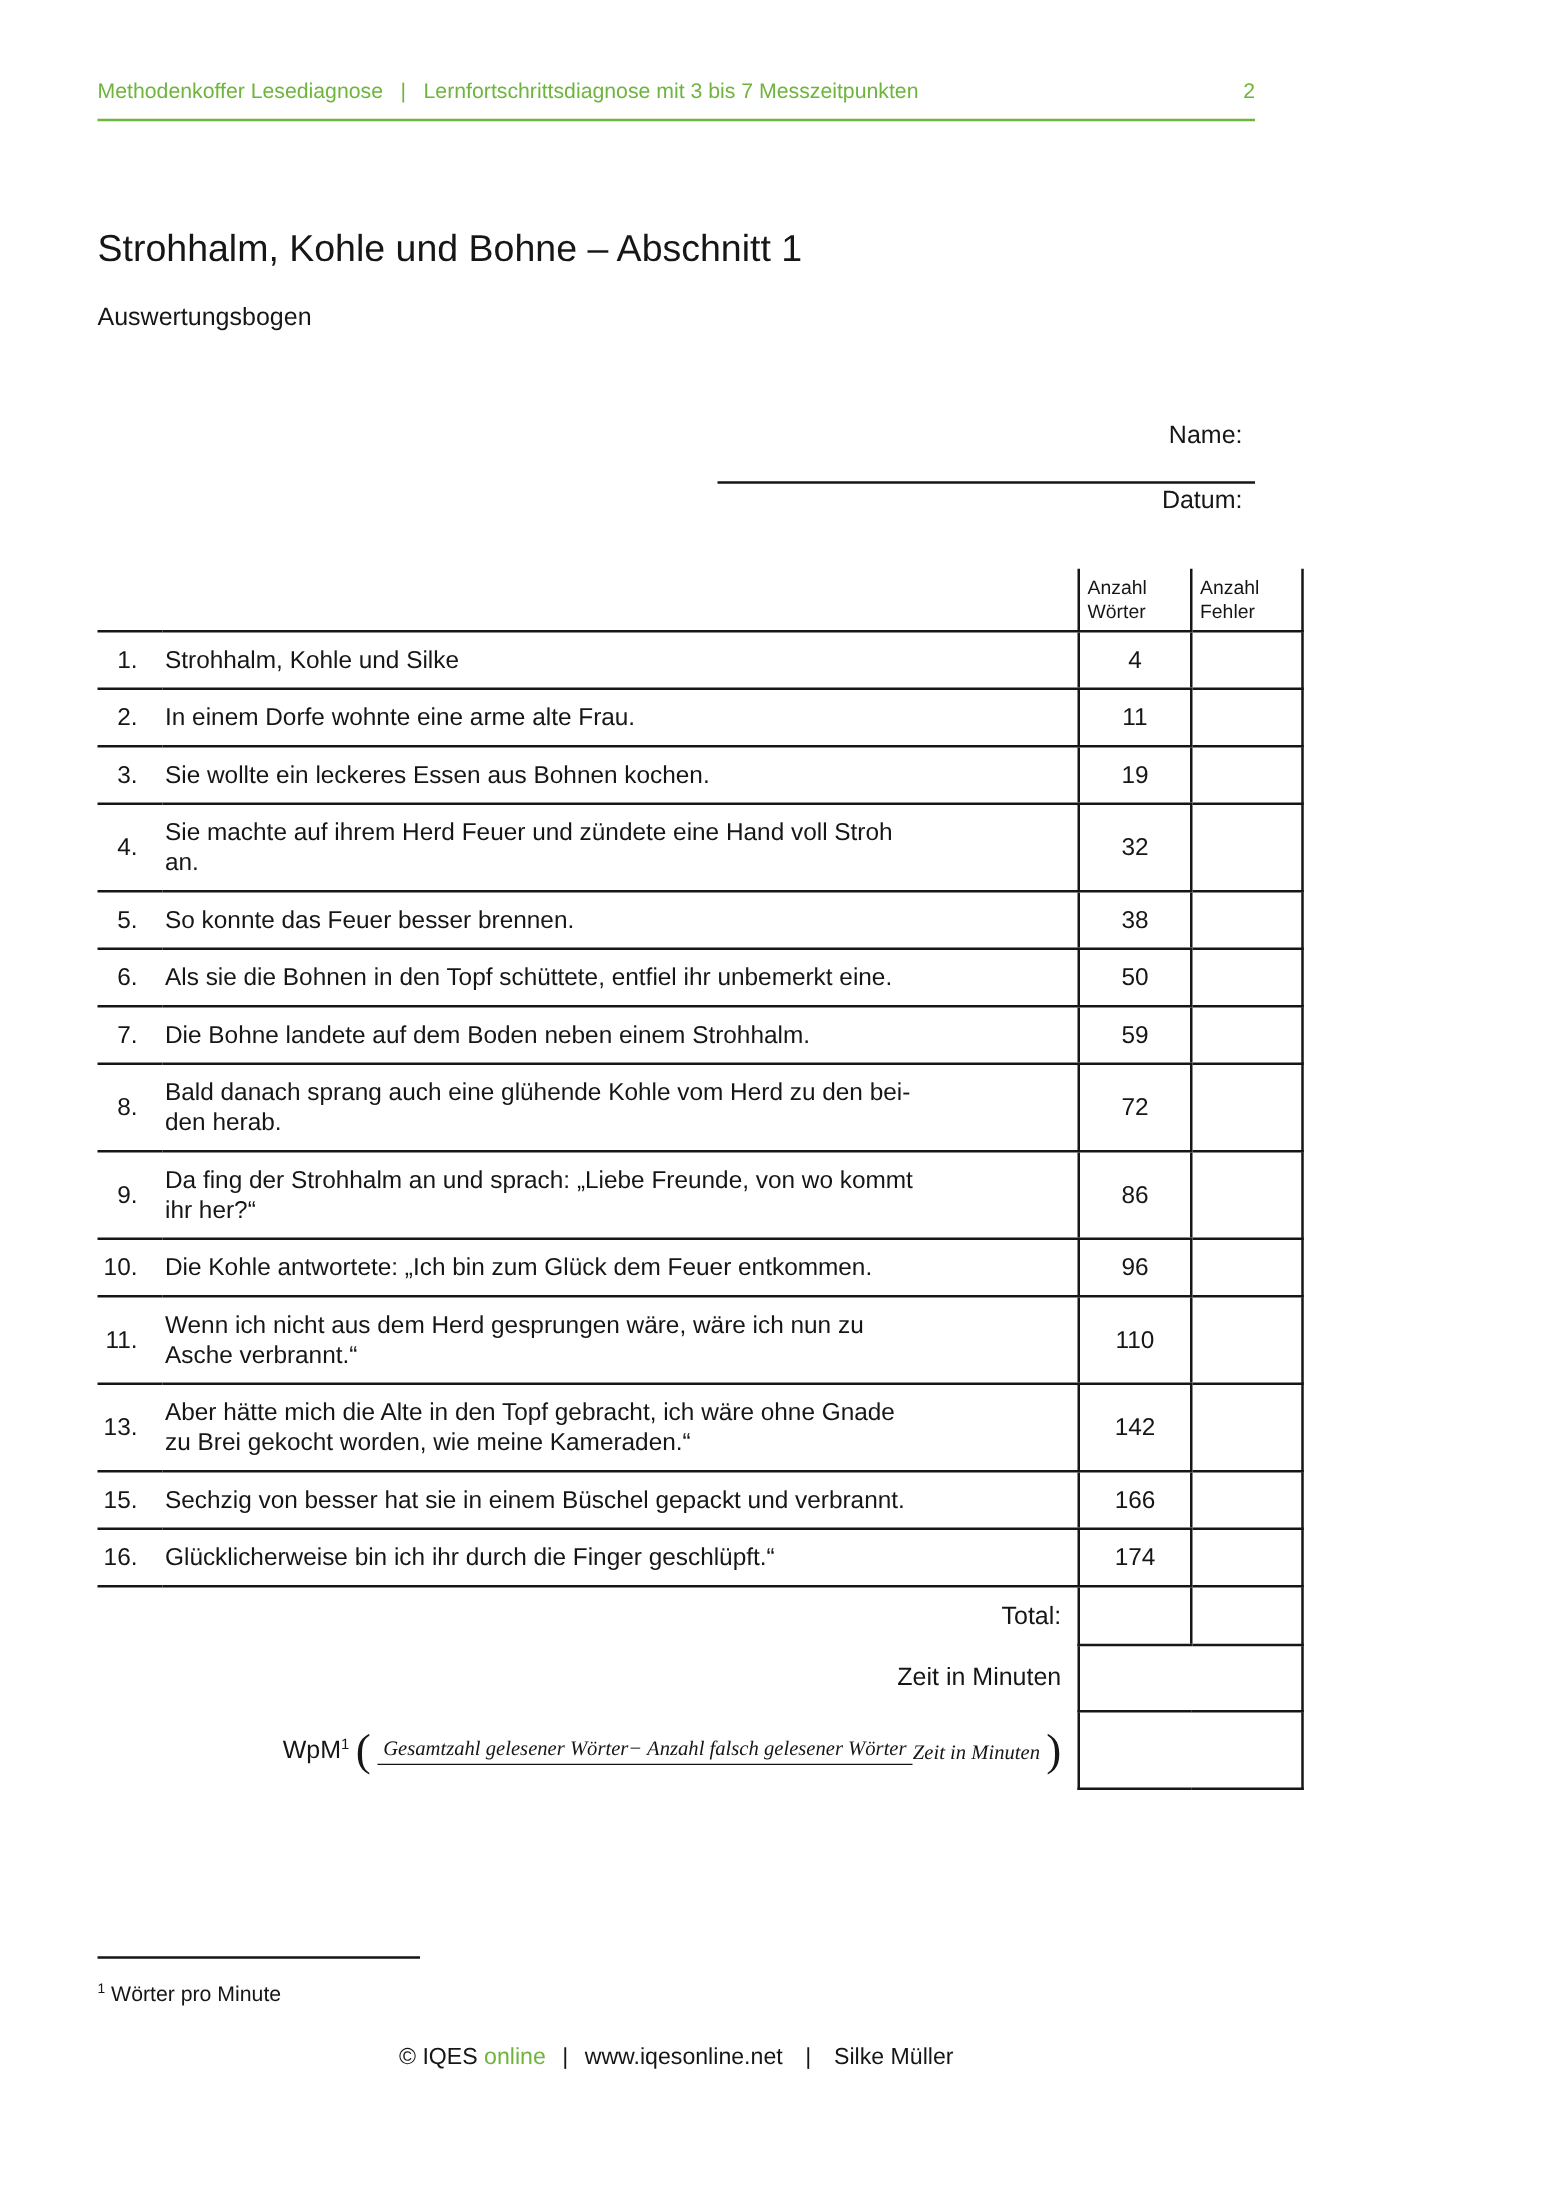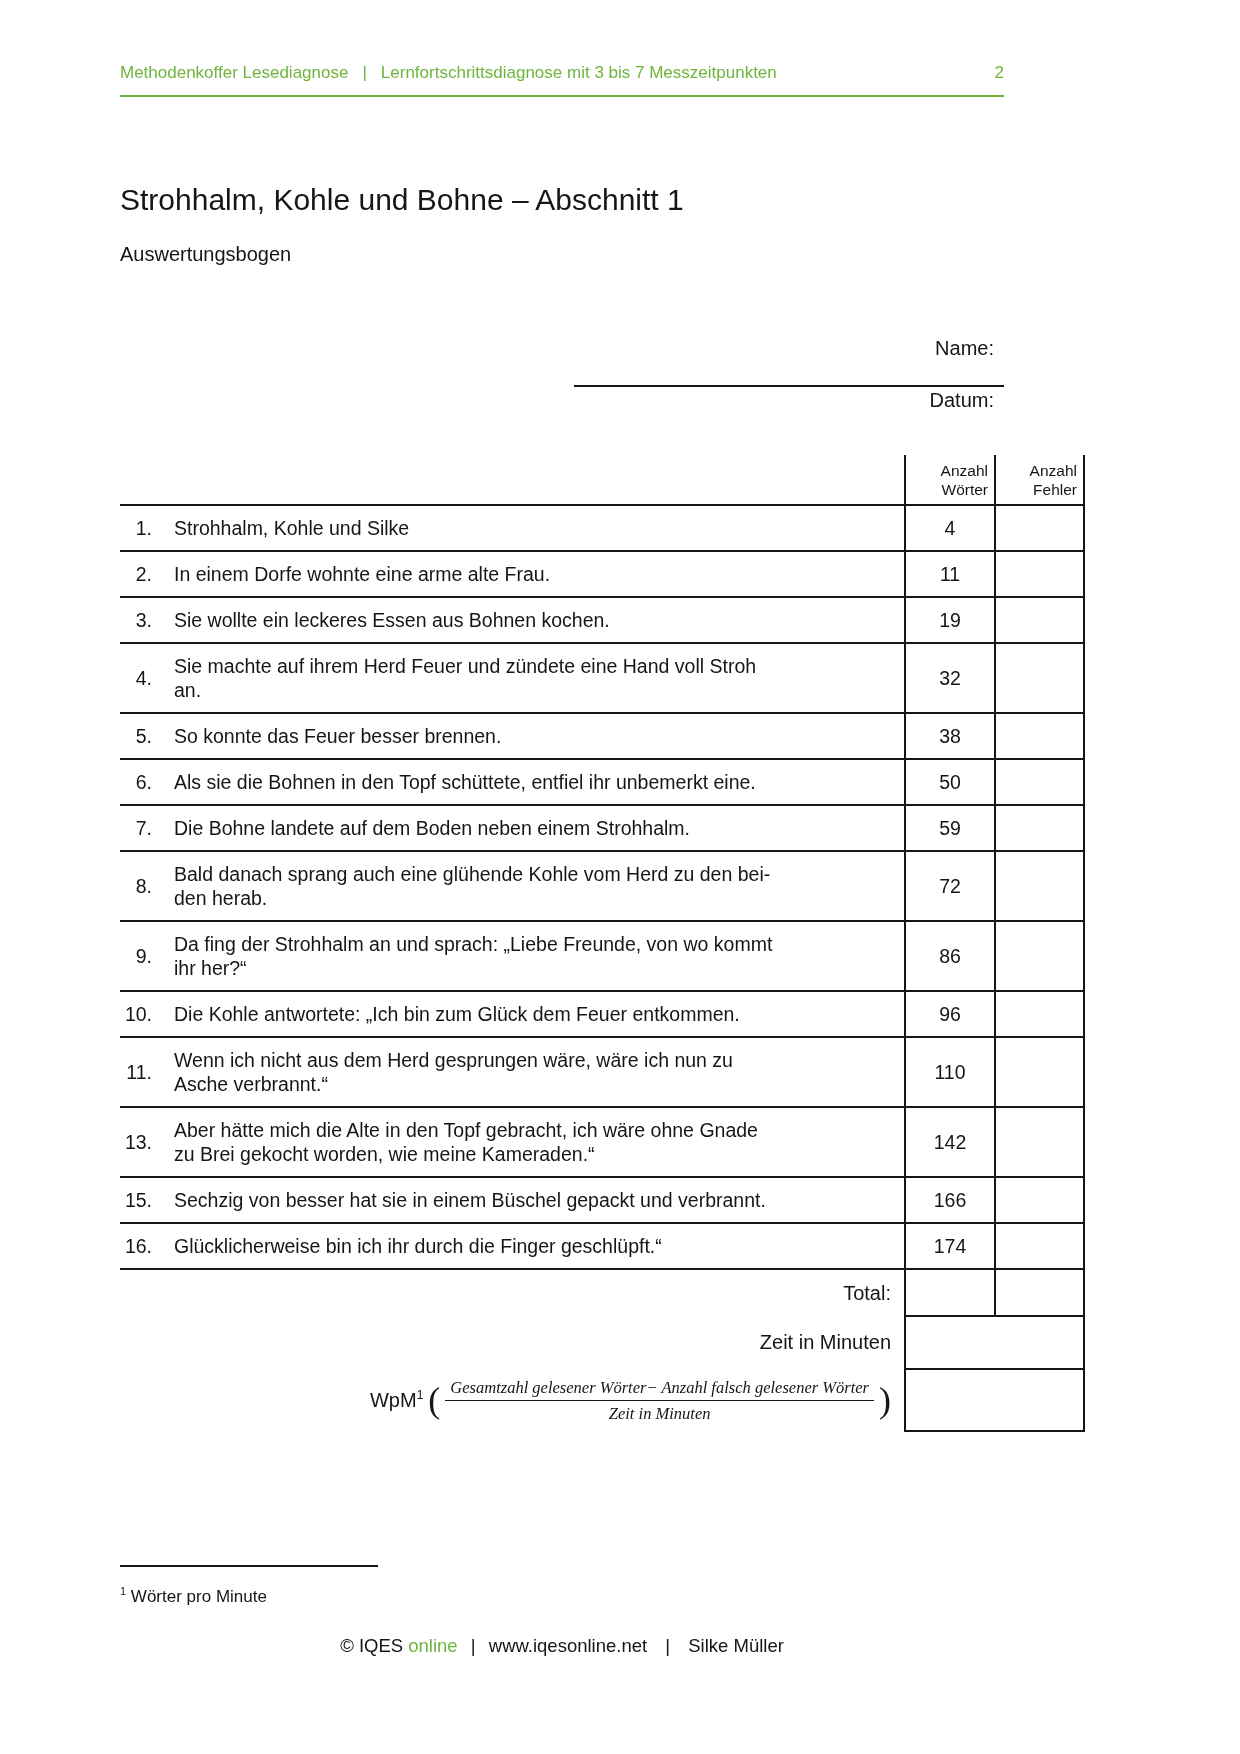--- a/index.html
+++ b/index.html
@@ -1,20 +1,20 @@
 <!DOCTYPE html>
 <html lang="de"><head>
 <meta charset="utf-8">
 <style>
   html,body{margin:0;padding:0;background:#ffffff;}
   .page{
     position:relative;
     width:1132px;height:1754px;
     box-sizing:border-box;
-    padding:0 128px 0 120px;
+    padding:0 128px 0 78px;
     background:#ffffff;
     font-family:"Liberation Sans", sans-serif;
     color:#161616;
     overflow:hidden;
     border-radius:23px;
   }
   
   .doc-header{
     display:flex;justify-content:space-between;align-items:flex-end;
     padding-top:63px;padding-bottom:12px;
@@ -32,21 +32,21 @@
   .fill-line{display:inline-block;height:24px;border-bottom:2px solid #161616;}
   .name-line{width:430px;}
   .date-line{flex:1;}
   
   table{border-collapse:collapse;table-layout:fixed;width:964px;margin-top:40px;}
   td{border:0 solid #161616;font-size:19.5px;}
   .head-row{height:50px;}
   .h-spacer{border-bottom-width:2px;}
   .h-box{
     border-left-width:2px;border-bottom-width:2px;
-    font-size:15.5px;line-height:19px;text-align:right;vertical-align:middle;
+    font-size:15.5px;line-height:19px;text-align:left;vertical-align:middle;
     padding:5px 6px;
   }
   .h-last{border-right-width:2px;}
   .c-num{
     text-align:right;padding-right:20px;vertical-align:middle;
     border-bottom-width:2px;
   }
   .c-text{
     padding:10px 8px 10px 2px;line-height:24px;vertical-align:middle;
     border-bottom-width:2px;white-space:pre-line;
@@ -62,21 +62,21 @@
   .s-last{border-right-width:2px;}
   .r-total{height:47px;}
   .r-time{height:53px;}
   .r-wpm{height:62px;}
   
   .formula{display:flex;align-items:center;justify-content:flex-end;gap:5px;}
   .wpm-word{font-size:20px;white-space:nowrap;}
   .wpm-word sup{font-size:12px;}
   .paren{font-family:"Liberation Serif",serif;font-size:36px;font-weight:400;line-height:1;}
   .frac{
-    display:inline-flex;flex-direction:column;align-items:center;
+    display:inline-flex;align-items:center;
     font-family:"Liberation Serif",serif;font-style:italic;
     font-size:16.5px;line-height:21px;
   }
   .frac .num{border-bottom:1.5px solid #161616;padding:0 5px 2px;}
   .frac .den{padding-top:2px;}
   
   .footnote-sep{margin-top:133px;width:258px;border-top:2px solid #161616;}
   .footnote{margin-top:13px;font-size:17px;line-height:22px;}
   .footnote sup{font-size:11px;}
   .copyright{margin-top:26px;font-size:18.5px;line-height:24px;text-align:center;}

